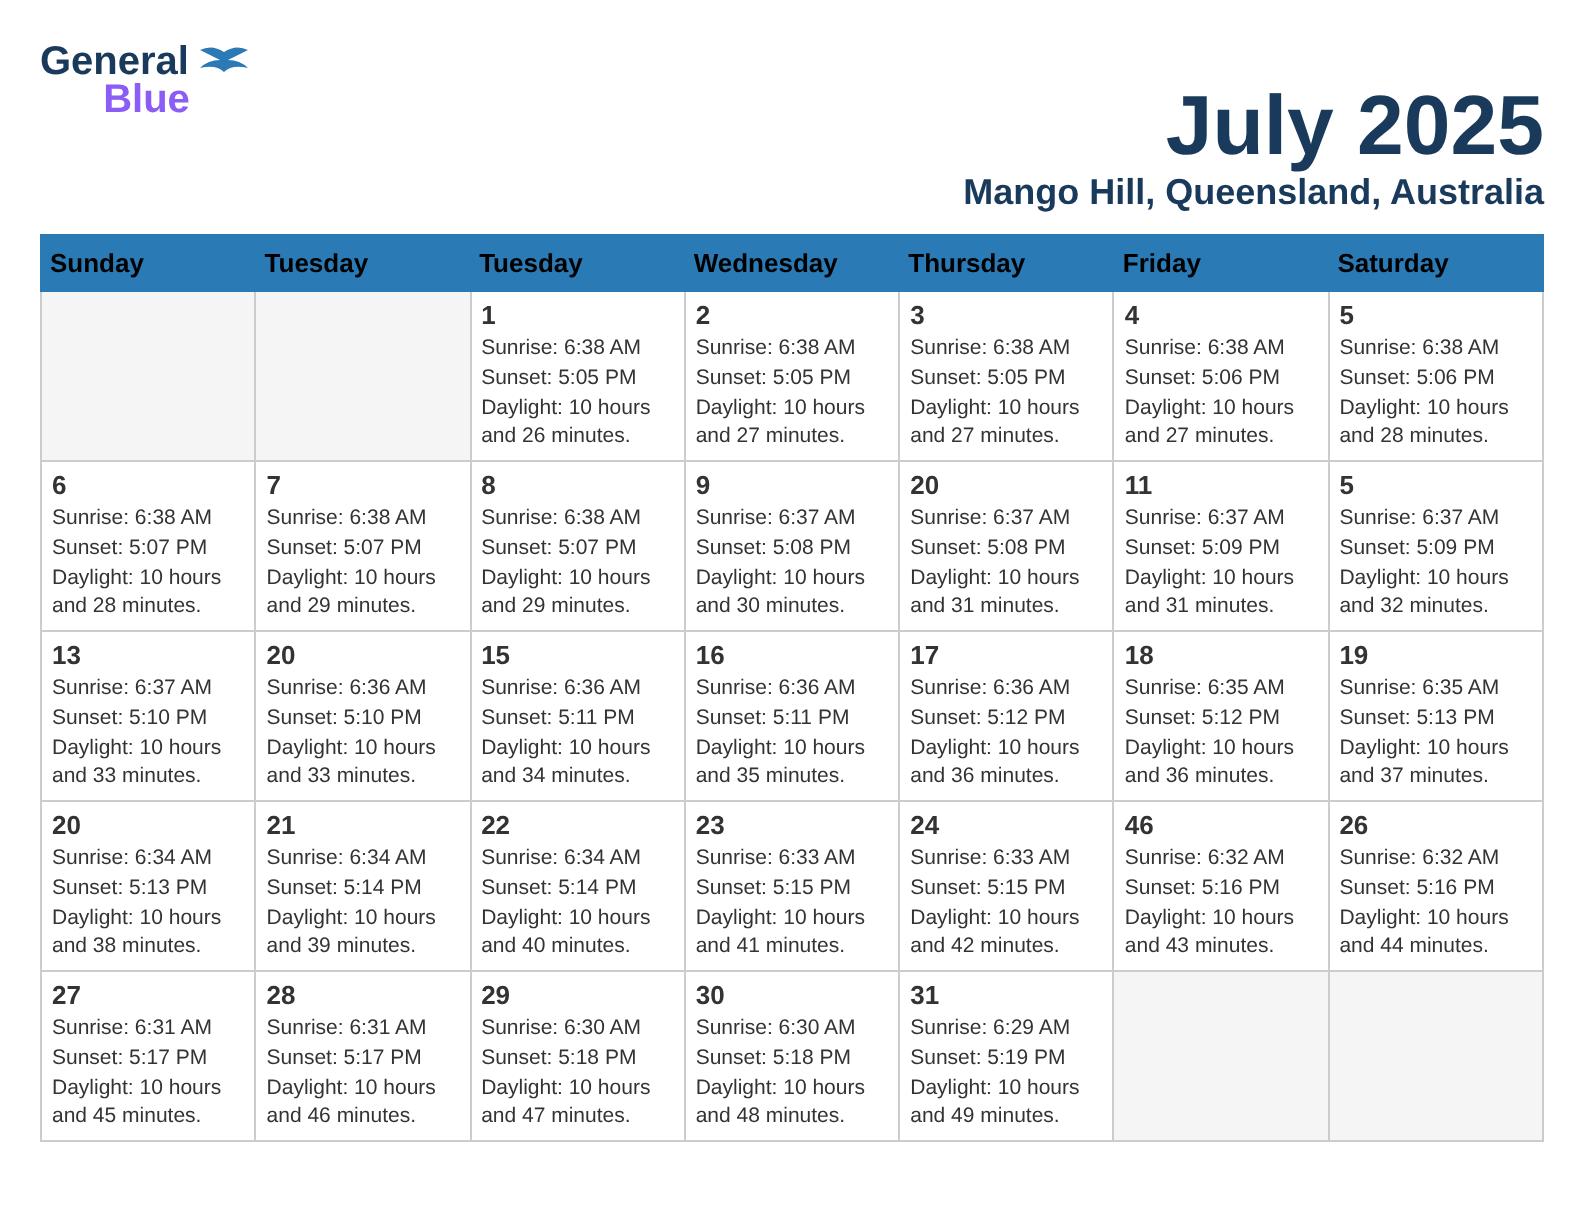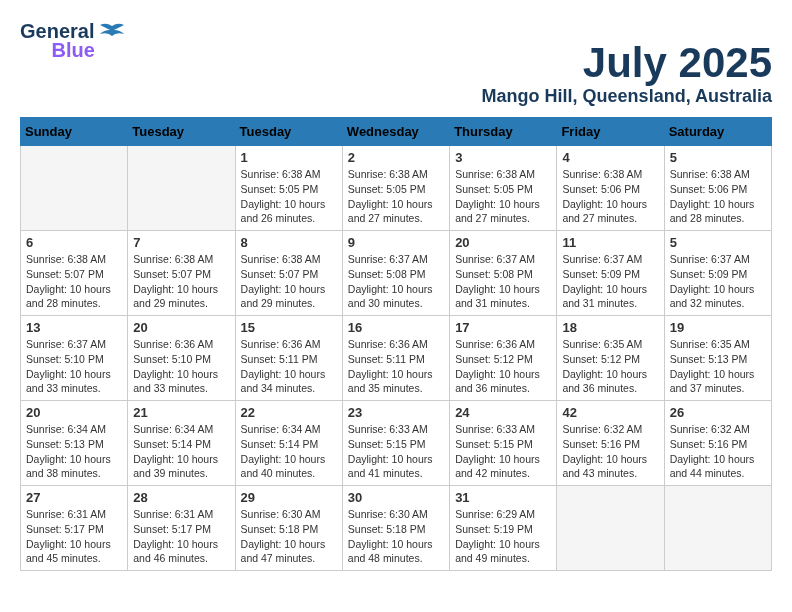--- a/index.html
+++ b/index.html
@@ -260,21 +260,21 @@
 Sunset: 5:15 PM
 Daylight: 10 hours and 41 minutes.</div>
         </td>
         <td>
           <span class="day-number">24</span>
           <div class="cell-text" style="white-space: pre-line;">Sunrise: 6:33 AM
 Sunset: 5:15 PM
 Daylight: 10 hours and 42 minutes.</div>
         </td>
         <td>
-          <span class="day-number">42</span>
+          <span class="day-number">46</span>
           <div class="cell-text" style="white-space: pre-line;">Sunrise: 6:32 AM
 Sunset: 5:16 PM
 Daylight: 10 hours and 43 minutes.</div>
         </td>
         <td>
           <span class="day-number">26</span>
           <div class="cell-text" style="white-space: pre-line;">Sunrise: 6:32 AM
 Sunset: 5:16 PM
 Daylight: 10 hours and 44 minutes.</div>
         </td>

